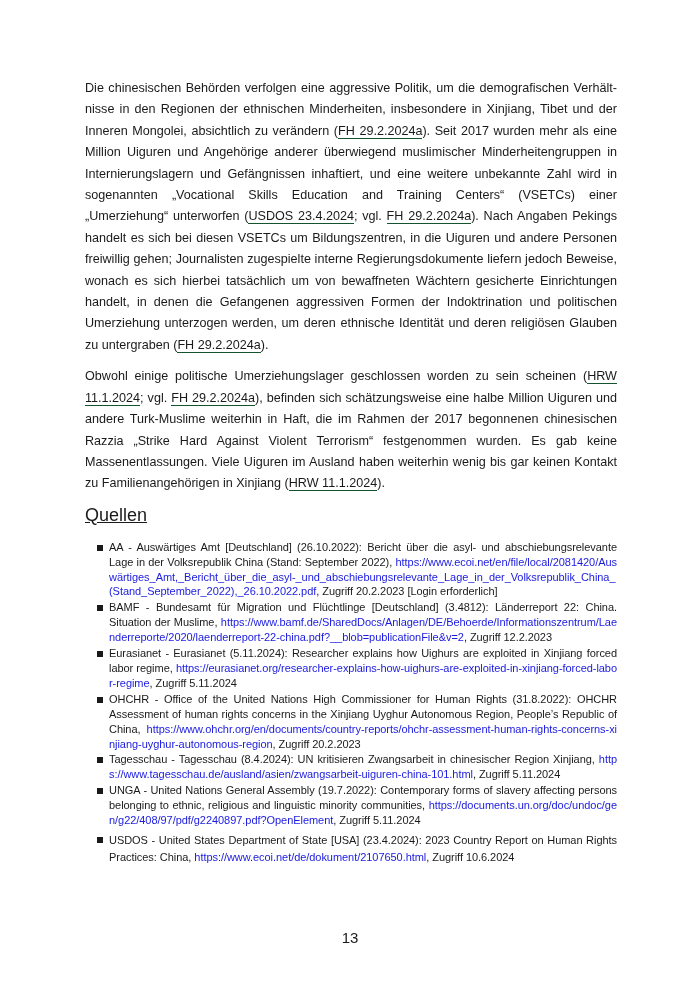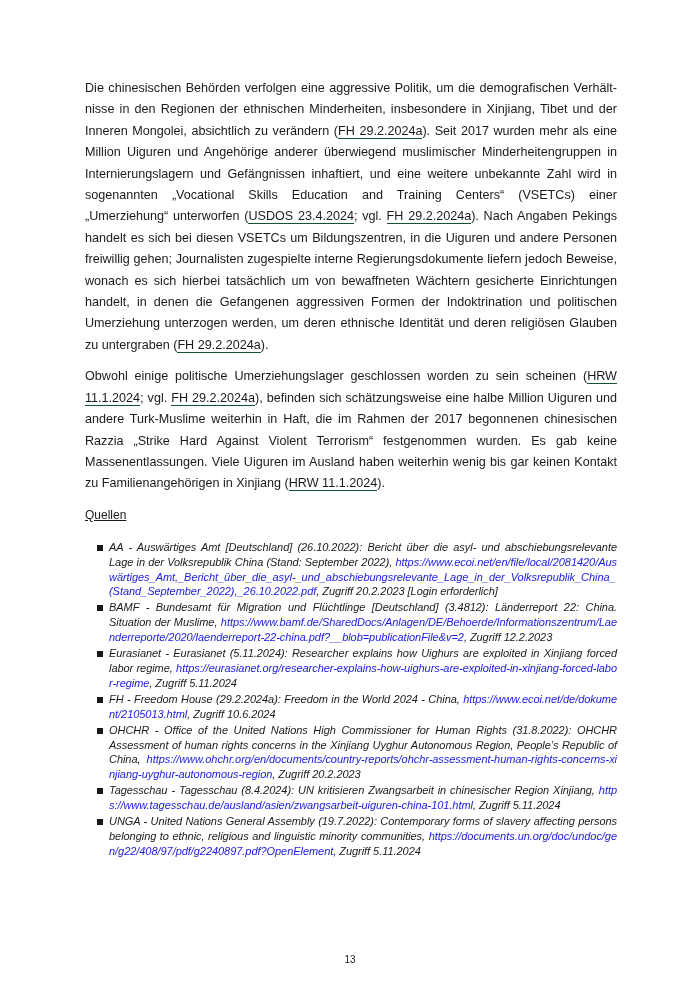--- a/index.html
+++ b/index.html
@@ -9,52 +9,52 @@
     }
     .page { position: absolute; left: 85px; top: 78px; width: 532px; }
     .para {
       font-size: 12.6px; line-height: 21.4px; text-align: justify;
       margin: 0 0 10px 0; hyphens: manual;
     }
     .cite {
       color: #1a1a1a; text-decoration: none;
       border-bottom: 1px solid #14532d; padding-bottom: 0px;
     }
-    .sources-heading { font-size: 12px; line-height: 21px; margin: 4px 0 14px 0; text-decoration: underline; }
+    .sources-heading { font-size: 18px; line-height: 21px; margin: 4px 0 14px 0; text-decoration: underline; }
     ul.sources { list-style: none; margin: 0; padding: 0 0 0 12px; }
     ul.sources li {
       position: relative; padding-left: 12px;
       font-size: 11px; line-height: 14.9px; text-align: justify;
-      margin-bottom: 1px; letter-spacing: -0.05px; font-style: italic;
+      margin-bottom: 1px; letter-spacing: -0.05px;
     }
     ul.sources li.last { line-height: 17.5px; margin-top: 4px; }
     ul.sources li::before {
       content: ""; position: absolute; left: 0; top: 5px;
       width: 6px; height: 6px; background: #1a1a1a;
     }
     .url { color: #1a1ae0; text-decoration: none; word-break: break-all; }
     .page-number {
       position: absolute; top: 929px; left: 0; width: 700px;
-      text-align: center; font-size: 10px; color: #1a1a1a; margin-top: 25px;
+      text-align: center; font-size: 15px; color: #1a1a1a;
     }
   </style>
 </head>
 <body>
 
 <div class="page">
   <p class="para"><span>Die chinesischen Behörden verfolgen eine aggressive Politik, um die demografischen Verhält­nisse in den Regionen der ethnischen Minderheiten, insbesondere in Xinjiang, Tibet und der Inneren Mongolei, absichtlich zu verändern (</span><a class="cite">FH 29.2.2024a</a><span>). Seit 2017 wurden mehr als ei­ne Million Uiguren und Angehörige anderer überwiegend muslimischer Minderheitengruppen in Internierungslagern und Gefängnissen inhaftiert, und eine weitere unbekannte Zahl wird in sogenannten „Vocational Skills Education and Training Centers“ (VSETCs) einer „Umerziehung“ unterworfen (</span><a class="cite">USDOS 23.4.2024</a><span>; vgl. </span><a class="cite">FH 29.2.2024a</a><span>). Nach Angaben Pekings handelt es sich bei diesen VSETCs um Bildungszentren, in die Uiguren und andere Personen freiwillig gehen; Journalisten zugespielte interne Regierungsdokumente liefern jedoch Beweise, wonach es sich hierbei tatsächlich um von bewaffneten Wächtern gesicherte Einrichtungen handelt, in denen die Gefangenen aggressiven Formen der Indoktrination und politischen Umerziehung unterzo­gen werden, um deren ethnische Identität und deren religiösen Glauben zu untergraben (</span><a class="cite">FH 29.2.2024a</a><span>).</span></p>
 
   <p class="para"><span>Obwohl einige politische Umerziehungslager geschlossen worden zu sein scheinen (</span><a class="cite">HRW 11.1.2024</a><span>; vgl. </span><a class="cite">FH 29.2.2024a</a><span>), befinden sich schätzungsweise eine halbe Million Uiguren und andere Turk-Muslime weiterhin in Haft, die im Rahmen der 2017 begonnenen chinesi­schen Razzia „Strike Hard Against Violent Terrorism“ festgenommen wurden. Es gab keine Massenentlassungen. Viele Uiguren im Ausland haben weiterhin wenig bis gar keinen Kontakt zu Familienangehörigen in Xinjiang (</span><a class="cite">HRW 11.1.2024</a><span>).</span></p>
 
   <div class="sources-heading">Quellen</div>
 
   <ul class="sources">
     <li><span>AA - Auswärtiges Amt [Deutschland] (26.10.2022): Bericht über die asyl- und abschiebungsrelevante Lage in der Volksrepublik China (Stand: September 2022), </span><a class="url">https://www.ecoi.net/en/file/local/2081420/Auswärtiges_Amt,_Bericht_über_die_asyl-_und_abschiebungsrelevante_Lage_in_der_Volksrepublik_China_(Stand_September_2022),_26.10.2022.pdf</a><span>, Zugriff 20.2.2023 [Login erforderlich]</span></li>
     <li><span>BAMF - Bundesamt für Migration und Flüchtlinge [Deutschland] (3.4812): Länderreport 22: China. Situation der Muslime, </span><a class="url">https://www.bamf.de/SharedDocs/Anlagen/DE/Behoerde/Informationszentrum/Laenderreporte/2020/laenderreport-22-china.pdf?__blob=publicationFile&amp;v=2</a><span>, Zugriff 12.2.2023</span></li>
     <li><span>Eurasianet - Eurasianet (5.11.2024): Researcher explains how Uighurs are exploited in Xinjiang forced labor regime, </span><a class="url">https://eurasianet.org/researcher-explains-how-uighurs-are-exploited-in-xinjiang-forced-labor-regime</a><span>, Zugriff 5.11.2024</span></li>
-    <li><span>FH - Freedom House (29.2.2024a): Freedom in the World 2024 - China, </span><a class="url">https://www.ecoi.net/de/dokument/2105013.html</a><span>, Zugriff 10.6.2024</span></li>
     <li><span>OHCHR - Office of the United Nations High Commissioner for Human Rights (31.8.2022): OHCHR Assessment of human rights concerns in the Xinjiang Uyghur Autonomous Region, People’s Republic of China, </span><a class="url">https://www.ohchr.org/en/documents/country-reports/ohchr-assessment-human-rights-concerns-xinjiang-uyghur-autonomous-region</a><span>, Zugriff 20.2.2023</span></li>
     <li><span>Tagesschau - Tagesschau (8.4.2024): UN kritisieren Zwangsarbeit in chinesischer Region Xinjiang, </span><a class="url">https://www.tagesschau.de/ausland/asien/zwangsarbeit-uiguren-china-101.html</a><span>, Zugriff 5.11.2024</span></li>
     <li><span>UNGA - United Nations General Assembly (19.7.2022): Contemporary forms of slavery affecting persons belonging to ethnic, religious and linguistic minority communities, </span><a class="url">https://documents.un.org/doc/undoc/gen/g22/408/97/pdf/g2240897.pdf?OpenElement</a><span>, Zugriff 5.11.2024</span></li>
+    <li class="last"><span>USDOS - United States Department of State [USA] (23.4.2024): 2023 Country Report on Human Rights Practices: China, </span><a class="url">https://www.ecoi.net/de/dokument/2107650.html</a><span>, Zugriff 10.6.2024</span></li>
   </ul>
 </div>
 
 <div class="page-number">13</div>
 
 </body></html>

